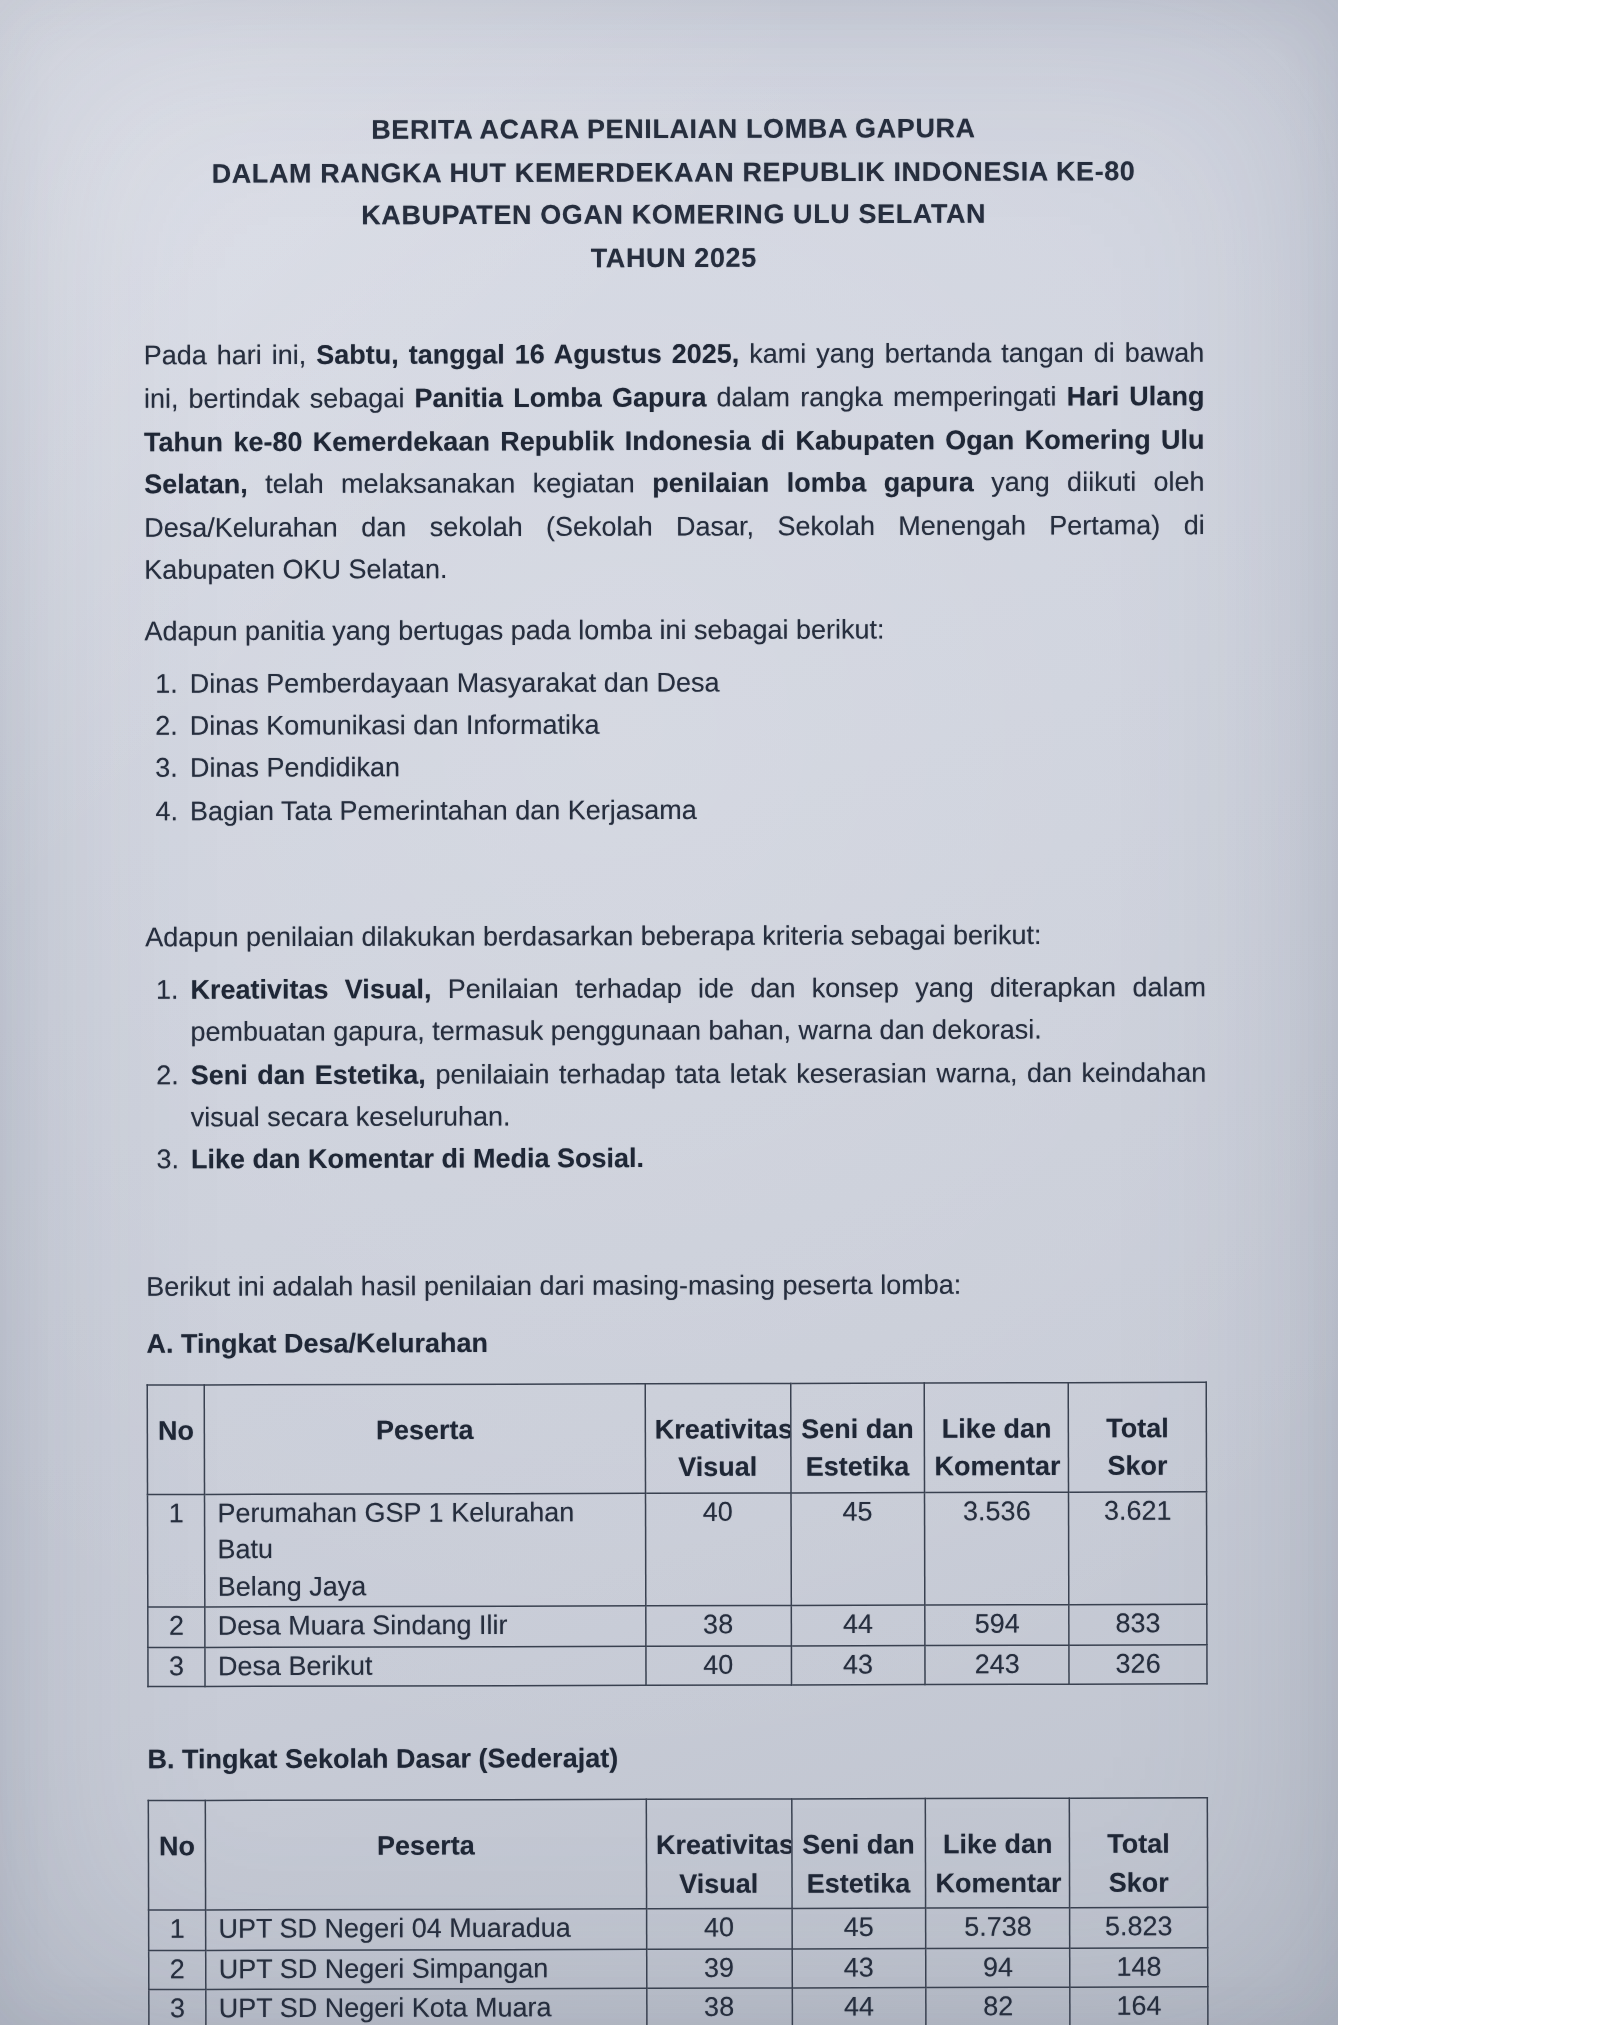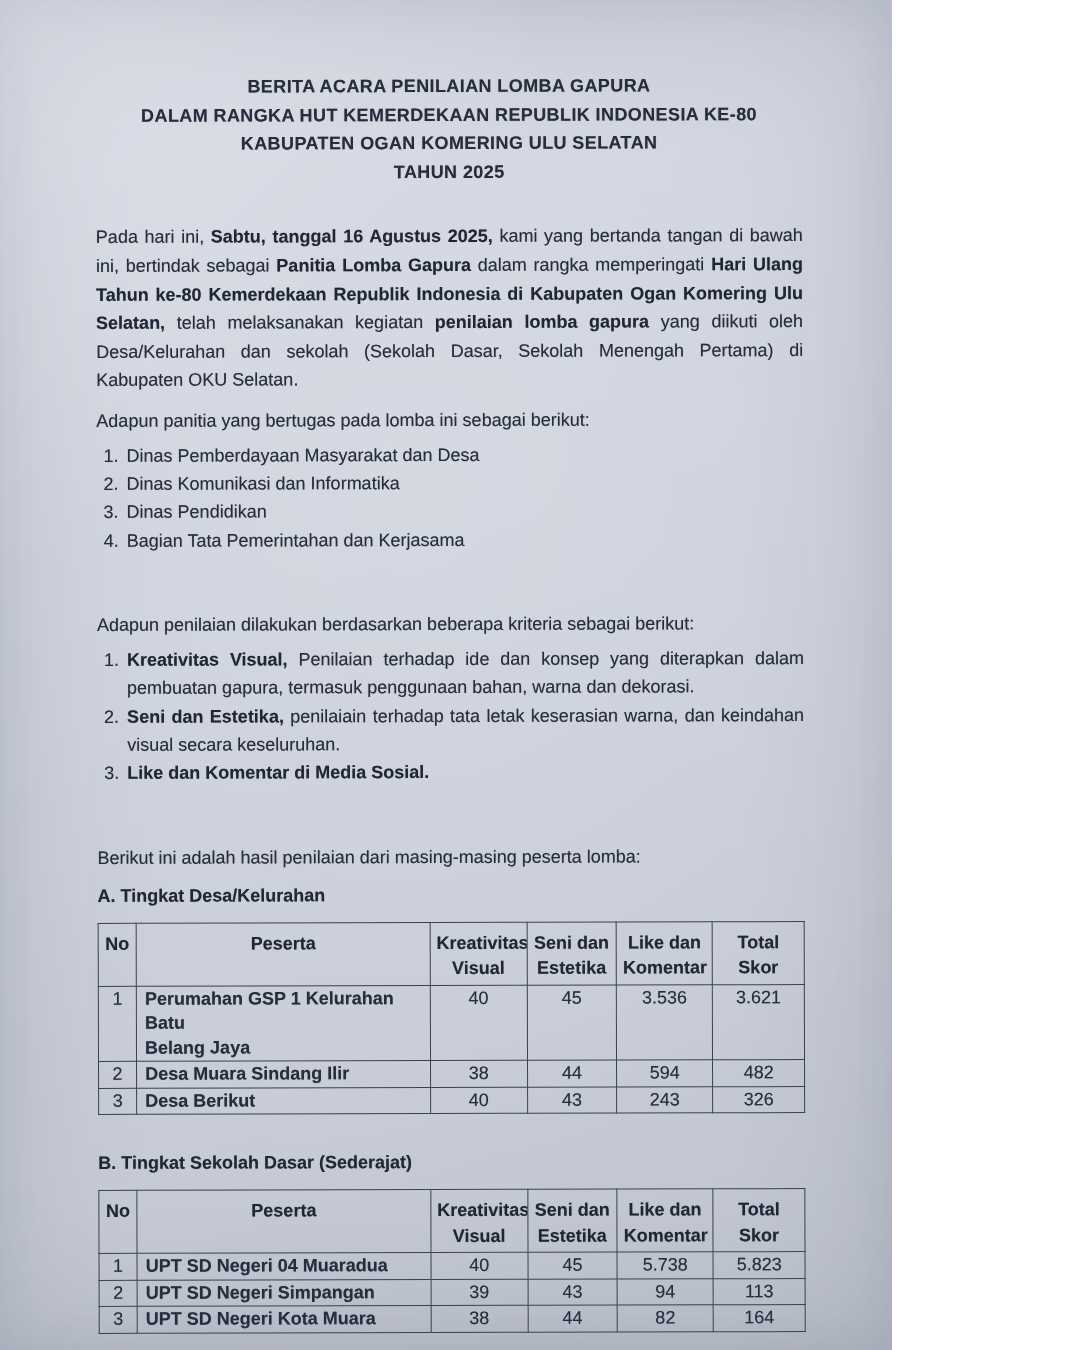--- a/index.html
+++ b/index.html
@@ -72,28 +72,28 @@
   th, td {
     border: 1.6px solid #394150;
     vertical-align: top;
     overflow: hidden;
   }
   th {
     font-weight: 700;
     text-align: center;
     white-space: pre-line;
     line-height: 25.5px;
-    padding: 8px 6px 3px;
+    padding: 18px 6px 3px;
   }
   td {
     line-height: 24.5px;
     padding: 0 8px 1px;
   }
   td.num { text-align: center; }
-  td.name { text-align: left; white-space: pre-line; font-weight: bold; }
+  td.name { text-align: left; white-space: pre-line; }
 </style>
 </head>
 <body>
 
 <div class="photo">
   <div class="paper">
 
     <div class="title-block">
       <div>BERITA ACARA PENILAIAN LOMBA GAPURA</div>
       <div>DALAM RANGKA HUT KEMERDEKAAN REPUBLIK INDONESIA KE-80</div>
@@ -154,21 +154,21 @@
           <td class="num">45</td>
           <td class="num">3.536</td>
           <td class="num">3.621</td>
         </tr>
         <tr>
           <td class="num">2</td>
           <td class="name">Desa Muara Sindang Ilir</td>
           <td class="num">38</td>
           <td class="num">44</td>
           <td class="num">594</td>
-          <td class="num">482</td>
+          <td class="num">833</td>
         </tr>
         <tr>
           <td class="num">3</td>
           <td class="name">Desa Berikut</td>
           <td class="num">40</td>
           <td class="num">43</td>
           <td class="num">243</td>
           <td class="num">326</td>
         </tr>
       </tbody>
@@ -207,21 +207,21 @@
           <td class="num">45</td>
           <td class="num">5.738</td>
           <td class="num">5.823</td>
         </tr>
         <tr>
           <td class="num">2</td>
           <td class="name">UPT SD Negeri Simpangan</td>
           <td class="num">39</td>
           <td class="num">43</td>
           <td class="num">94</td>
-          <td class="num">113</td>
+          <td class="num">148</td>
         </tr>
         <tr>
           <td class="num">3</td>
           <td class="name">UPT SD Negeri Kota Muara</td>
           <td class="num">38</td>
           <td class="num">44</td>
           <td class="num">82</td>
           <td class="num">164</td>
         </tr>
       </tbody>

